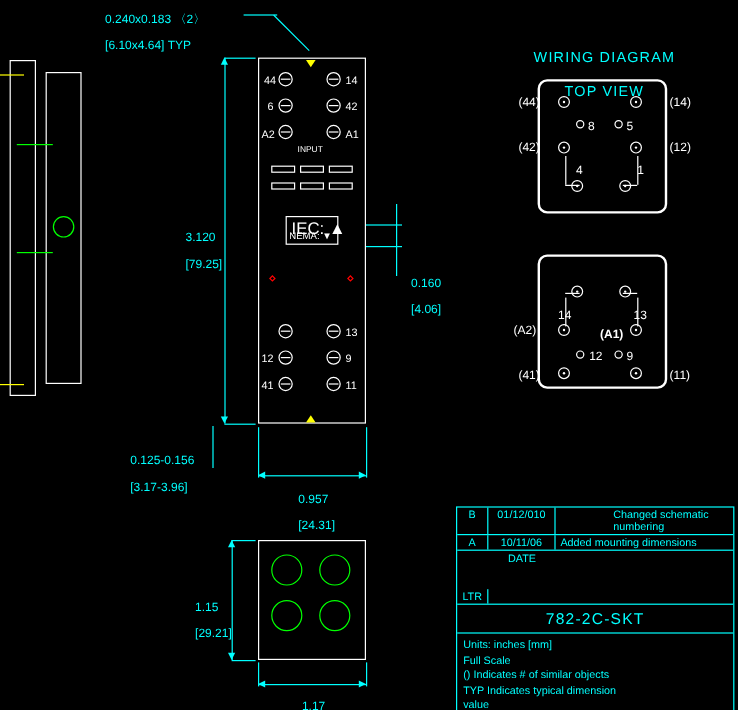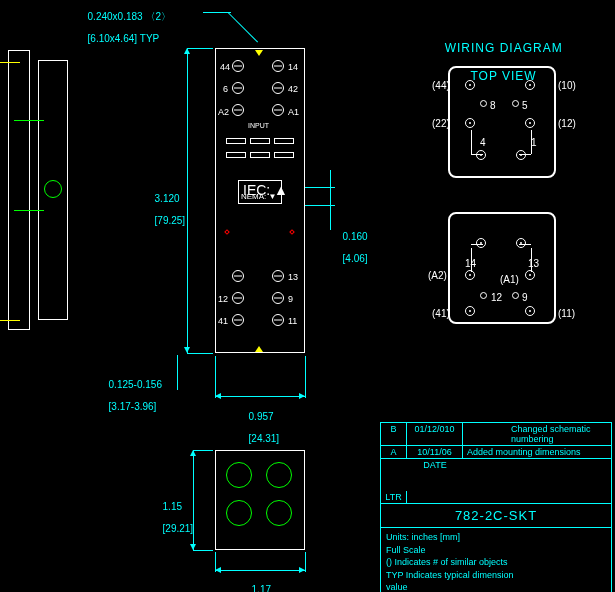--- a/index.html
+++ b/index.html
@@ -347,24 +347,24 @@
 <div class="wiring-pin" style="left:525px; top:118px;"></div>
 <div class="wiring-pin" style="left:476px; top:150px;"></div>
 <div class="wiring-pin" style="left:516px; top:150px;"></div>
 
 <div class="hline" style="left:471px; top:130px; width:1px; height:24px; background:#fff;"></div>
 <div class="hline" style="left:531px; top:130px; width:1px; height:24px; background:#fff;"></div>
 <div class="hline" style="left:471px; top:154px; width:12px; height:1px; background:#fff;"></div>
 <div class="hline" style="left:519px; top:154px; width:12px; height:1px; background:#fff;"></div>
 
 <div class="wlabel" style="left:432px; top:80px;">(44)</div>
-<div class="wlabel" style="left:558px; top:80px;">(10)</div>
+<div class="wlabel" style="left:558px; top:80px;">(14)</div>
 <div class="wlabel" style="left:490px; top:100px;">8</div>
 <div class="wlabel" style="left:522px; top:100px;">5</div>
-<div class="wlabel" style="left:432px; top:118px;">(22)</div>
+<div class="wlabel" style="left:432px; top:118px;">(42)</div>
 <div class="wlabel" style="left:558px; top:118px;">(12)</div>
 <div class="wlabel" style="left:480px; top:137px;">4</div>
 <div class="wlabel" style="left:531px; top:137px;">1</div>
 
 <div class="wiring-box" style="left:448px; top:212px; width:108px; height:112px;"></div>
 <div class="wiring-pin" style="left:476px; top:238px;"></div>
 <div class="wiring-pin" style="left:516px; top:238px;"></div>
 <div class="wiring-pin" style="left:465px; top:270px;"></div>
 <div class="wiring-pin" style="left:525px; top:270px;"></div>
 <div class="wiring-pin-small" style="left:480px; top:292px;"></div>
@@ -372,21 +372,21 @@
 <div class="wiring-pin" style="left:465px; top:306px;"></div>
 <div class="wiring-pin" style="left:525px; top:306px;"></div>
 <div class="hline" style="left:471px; top:248px; width:1px; height:24px; background:#fff;"></div>
 <div class="hline" style="left:531px; top:248px; width:1px; height:24px; background:#fff;"></div>
 <div class="hline" style="left:471px; top:244px; width:12px; height:1px; background:#fff;"></div>
 <div class="hline" style="left:519px; top:244px; width:12px; height:1px; background:#fff;"></div>
 
 <div class="wlabel" style="left:465px; top:258px;">14</div>
 <div class="wlabel" style="left:528px; top:258px;">13</div>
 <div class="wlabel" style="left:428px; top:270px;">(A2)</div>
-<div class="wlabel" style="left:500px; top:274px;">(A1)</div>
+<div class="wlabel" style="left:500px; top:274px;font-weight:bold;">(A1)</div>
 <div class="wlabel" style="left:491px; top:292px;">12</div>
 <div class="wlabel" style="left:522px; top:292px;">9</div>
 <div class="wlabel" style="left:432px; top:308px;">(41)</div>
 <div class="wlabel" style="left:558px; top:308px;">(11)</div>
 
 <div class="title-block">
   <div class="tb-row">
     <div class="tb-cell" style="width:26px;">B</div>
     <div class="tb-cell" style="width:56px;">01/12/010</div>
     <div class="tb-cell" style="flex:1; text-align:left;margin-left:44px;">Changed schematic numbering</div>

